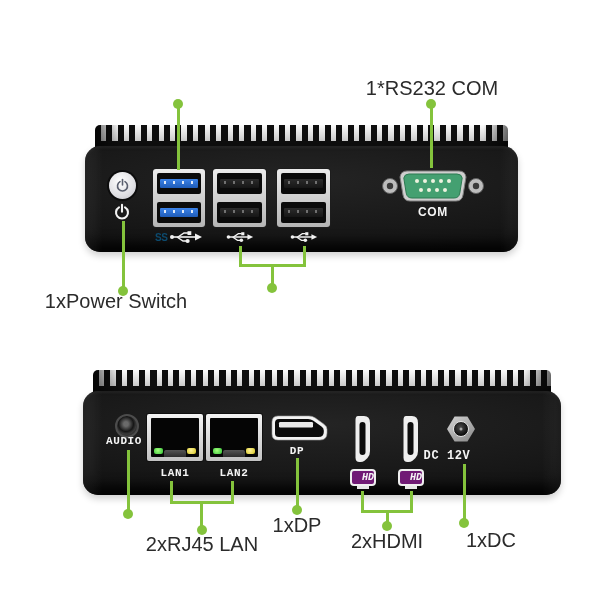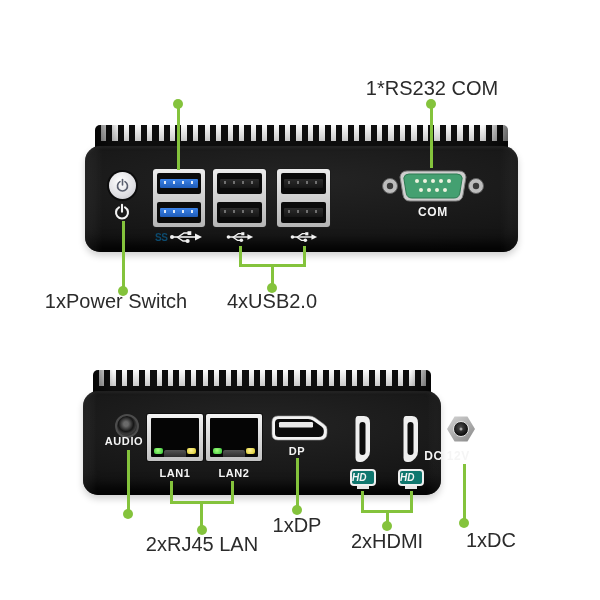--- a/index.html
+++ b/index.html
@@ -45,22 +45,22 @@
   .lan{position:absolute;width:56px;height:47px;border-radius:2px;
        background:linear-gradient(180deg,#f4f4f4,#c2c2c2);box-shadow:0 0 0 1px #101010;}
   .lan .cav{position:absolute;inset:4px;background:#050505;border-radius:1px;}
   .lan .latch{position:absolute;bottom:0;left:50%;transform:translateX(-50%);width:22px;height:7px;
               background:linear-gradient(180deg,#555,#2c2c2c);border-radius:2px 2px 0 0;}
   .led{position:absolute;bottom:3px;width:9px;height:6px;border-radius:2px;}
   .led.green{left:3px;background:radial-gradient(circle at 45% 40%, #a5ff7d, #2fbf35);}
   .led.yellow{right:3px;background:radial-gradient(circle at 45% 40%, #fff29a, #d3c421);}
 
   .hd-badge{position:absolute;width:22px;height:13px;border:2px solid #efefef;border-radius:4px;
-    background:#0f766e;color:#f5f5f5;font-weight:bold;font-style:italic;font-size:10px;
-    display:flex;align-items:center;justify-content:flex-start;}
+    background:#701a75;color:#f5f5f5;font-weight:bold;font-style:italic;font-size:10px;
+    display:flex;align-items:center;justify-content:flex-end;}
   .hd-badge::after{content:"";position:absolute;bottom:-5px;left:50%;transform:translateX(-50%);
     width:12px;height:3px;background:#e6e6e6;}
 
   .audio-jack{position:absolute;width:20px;height:20px;border-radius:50%;border:2px solid #4c4c4c;
     background:radial-gradient(circle at 45% 40%, #6a6a6a 0 14%, #161616 46%, #3a3a3a 62%, #101010 100%);}
 
   .dc-nut{position:absolute;width:28px;height:26px;
     clip-path:polygon(27% 2%,73% 2%,100% 50%,73% 98%,27% 98%,0 50%);
     background:linear-gradient(145deg,#d6d6d6,#868686);}
   .dc-hole{position:absolute;inset:5px 6px;border-radius:50%;border:1px solid #e0e0e0;
@@ -197,23 +197,22 @@
 
   <div class="cl-line" style="left:121.5px;top:221px;height:66px;"></div>
   <div class="cl-dot" style="left:123px;top:291px;"></div>
   <div class="cl-label" style="left:116px;top:290px;">1xPower Switch</div>
 
   <div class="cl-line" style="left:239px;top:246px;height:21px;"></div>
   <div class="cl-line" style="left:303px;top:246px;height:21px;"></div>
   <div class="cl-hline" style="left:239px;top:264px;width:67px;"></div>
   <div class="cl-line" style="left:270.5px;top:266px;height:18px;"></div>
   <div class="cl-dot" style="left:272px;top:288px;"></div>
-  <div class="cl-label" style="left:272px;top:290px;">4xUSB2.0</div>
-
-  <div class="device" style="left:83px;top:370px;width:358px;height:125px;">
+
+  <div class="device" style="left:83px;top:370px;width:478px;height:125px;font-family:Liberation Mono, monospace;">
     <div class="fins"></div>
     <div class="cbody"></div>
 
     <div class="audio-jack" style="left:32px;top:44px;"></div>
     <div class="plabel" style="left:41px;top:65px;">AUDIO</div>
 
     <div class="lan" style="left:64px;top:44px;">
       <div class="cav">
           <div class="latch"></div>
           <div class="led green"></div>

